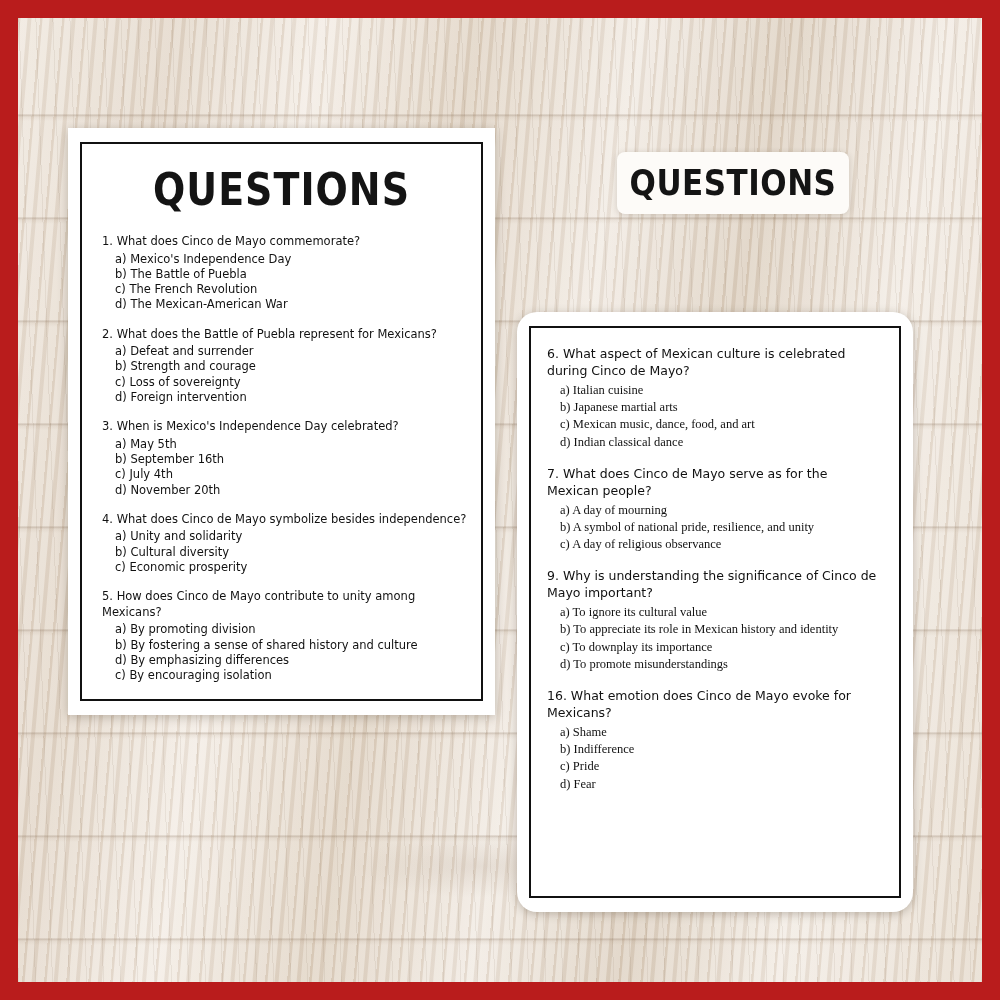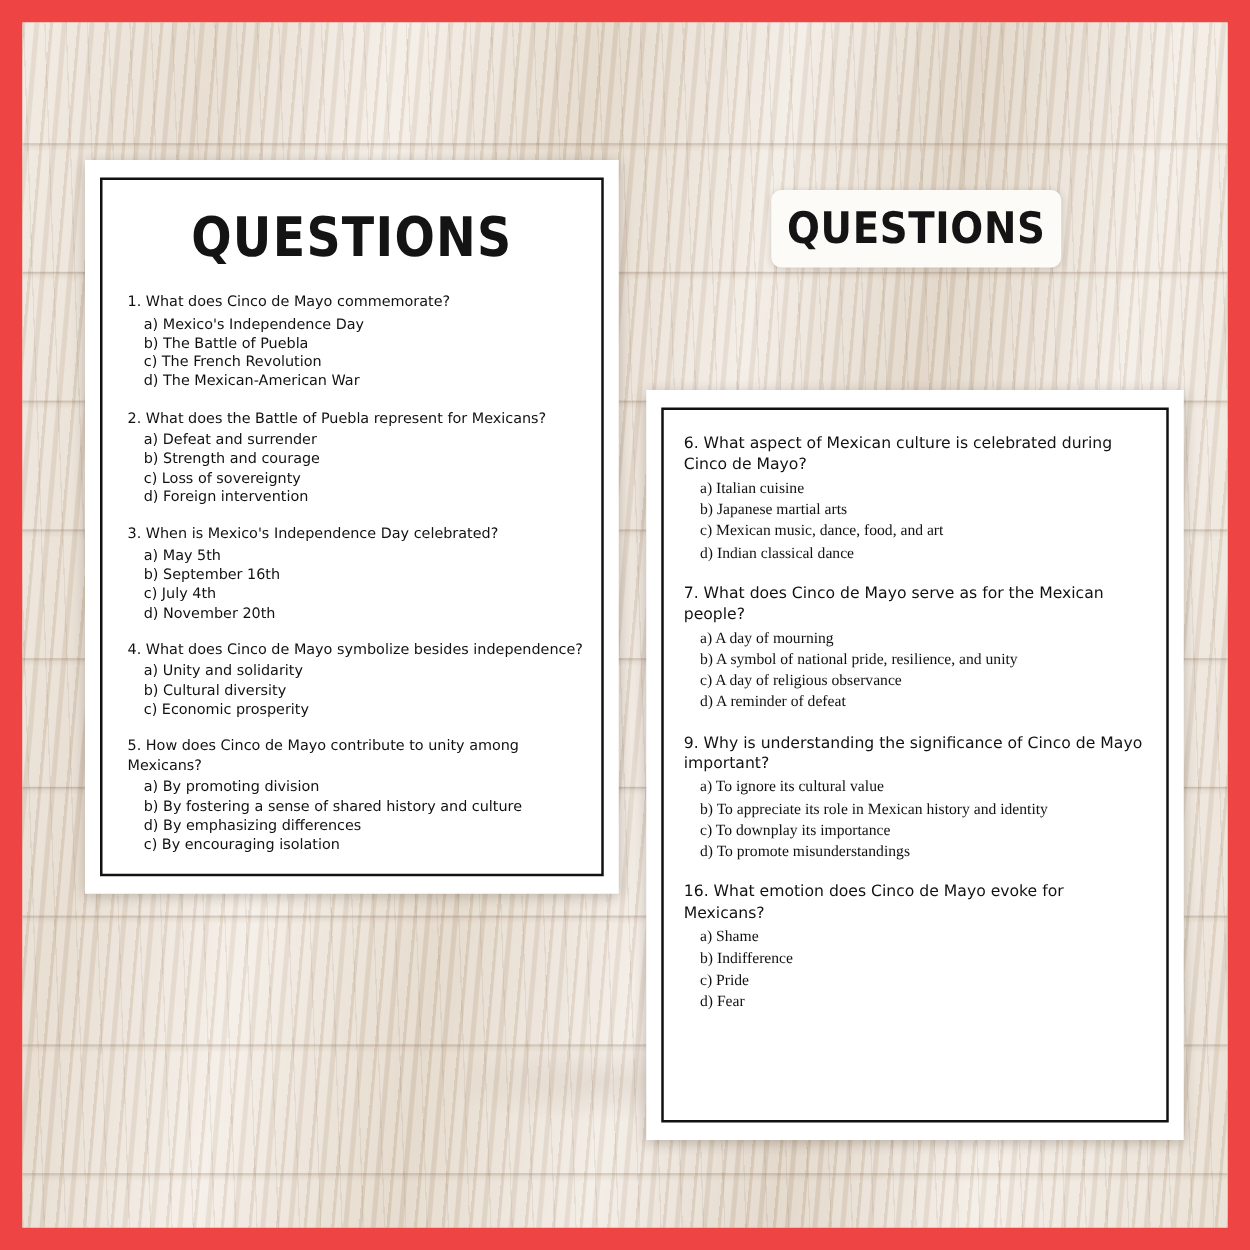--- a/index.html
+++ b/index.html
@@ -11,21 +11,21 @@
     width: 1000px;
     height: 1000px;
     overflow: hidden;
     font-family: "DejaVu Sans", sans-serif;
   }
 
   #stage {
     position: relative;
     width: 1000px;
     height: 1000px;
-    background: #ef4444;
+    background: #b91c1c;
   }
 
   
   #wood {
     position: absolute;
     left: 18px;
     top: 18px;
     width: 964px;
     height: 964px;
     background-color: #e9e0d6;
@@ -104,22 +104,23 @@
     left: 12px;
     top: 14px;
     right: 12px;
     bottom: 14px;
   }
 
   
   #sheet-right {
     left: 517px;
     top: 312px;
-    width: 430px;
+    width: 396px;
     height: 600px;
+    border-radius: 20px;
   }
   #sheet-right .sheet-inner {
     left: 12px;
     top: 14px;
     right: 12px;
     bottom: 14px;
   }
 
   
   .doc-title {
@@ -243,21 +244,20 @@
             <div class="qopt">a) Italian cuisine</div>
             <div class="qopt">b) Japanese martial arts</div>
             <div class="qopt">c) Mexican music, dance, food, and art</div>
             <div class="qopt">d) Indian classical dance</div>
           </div>
           <div class="qblock">
             <div class="qtext">7. What does Cinco de Mayo serve as for the Mexican people?</div>
             <div class="qopt">a) A day of mourning</div>
             <div class="qopt">b) A symbol of national pride, resilience, and unity</div>
             <div class="qopt">c) A day of religious observance</div>
-            <div class="qopt">d) A reminder of defeat</div>
           </div>
           <div class="qblock">
             <div class="qtext">9. Why is understanding the significance of Cinco de Mayo important?</div>
             <div class="qopt">a) To ignore its cultural value</div>
             <div class="qopt">b) To appreciate its role in Mexican history and identity</div>
             <div class="qopt">c) To downplay its importance</div>
             <div class="qopt">d) To promote misunderstandings</div>
           </div>
           <div class="qblock">
             <div class="qtext">16. What emotion does Cinco de Mayo evoke for Mexicans?</div>

